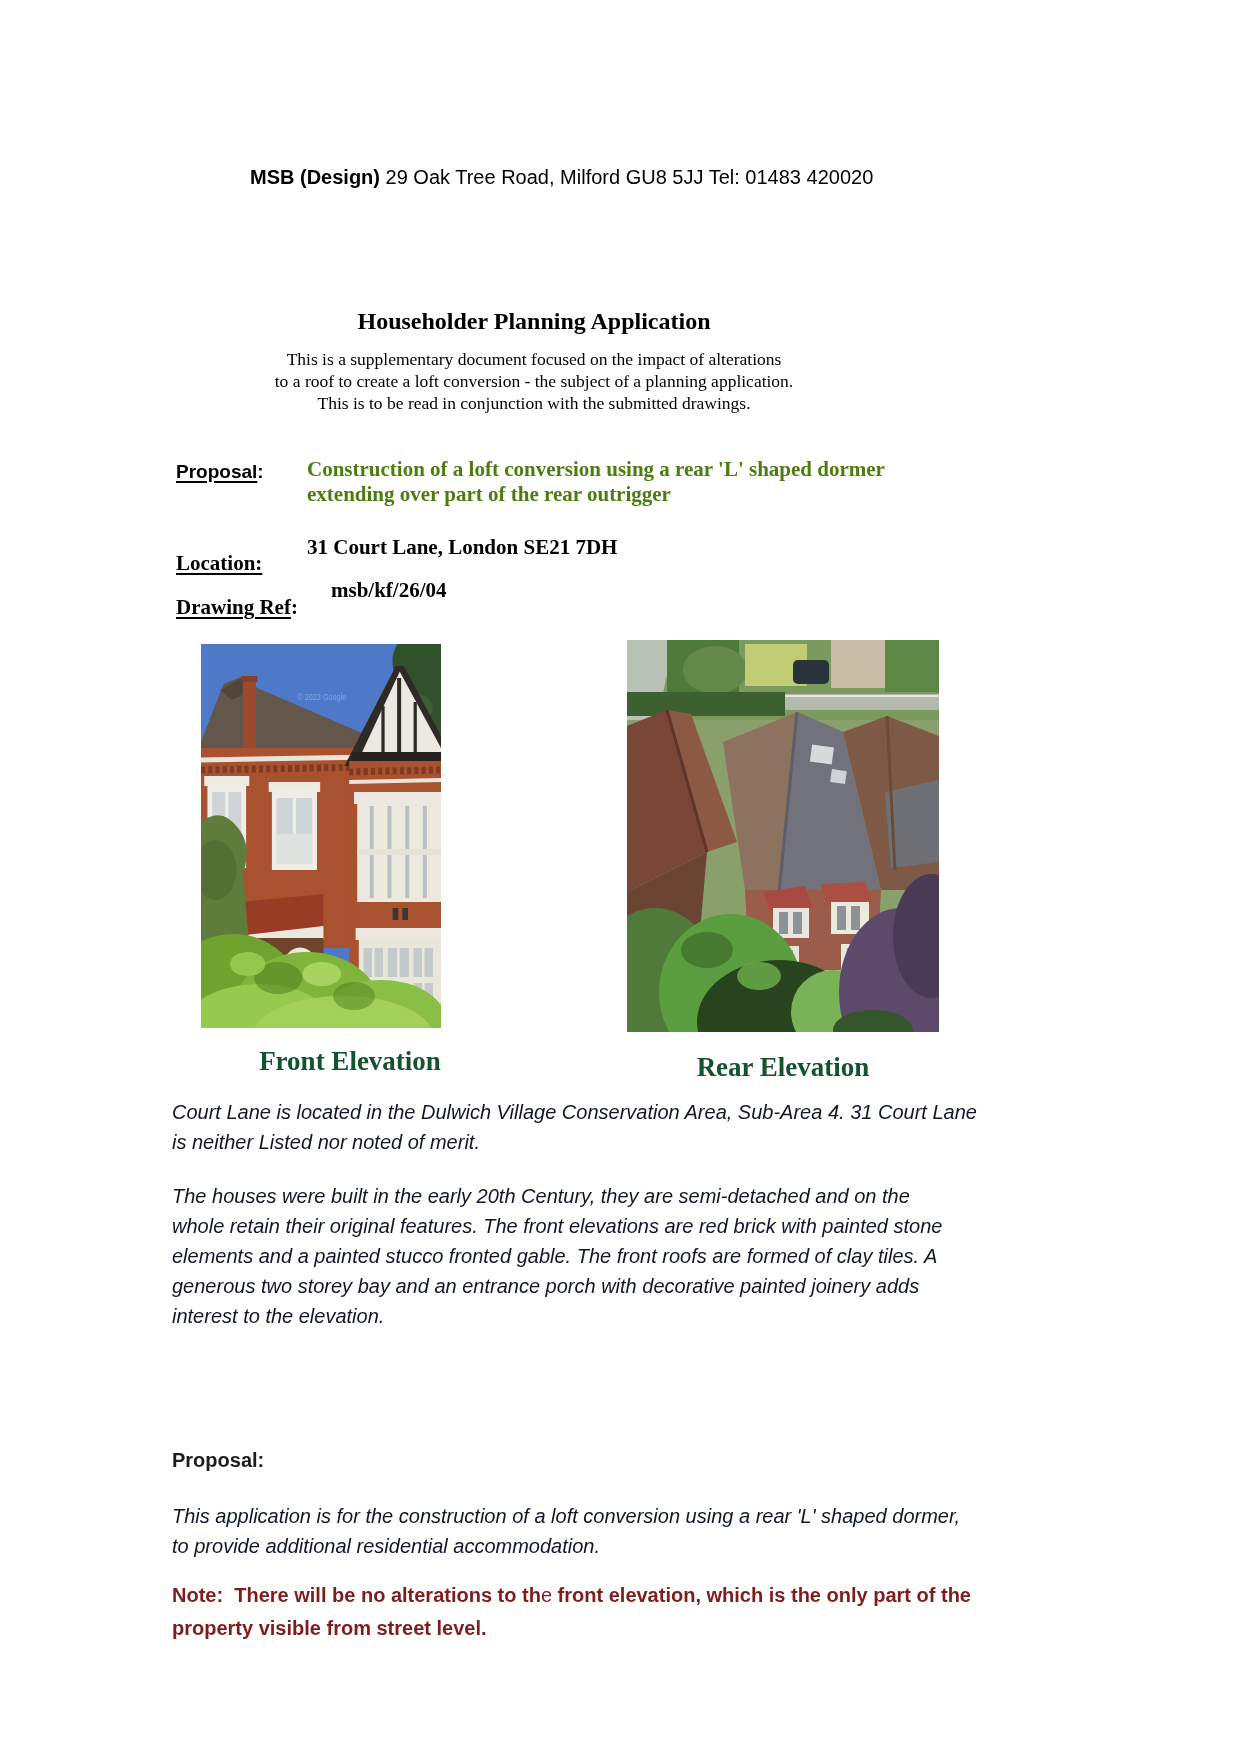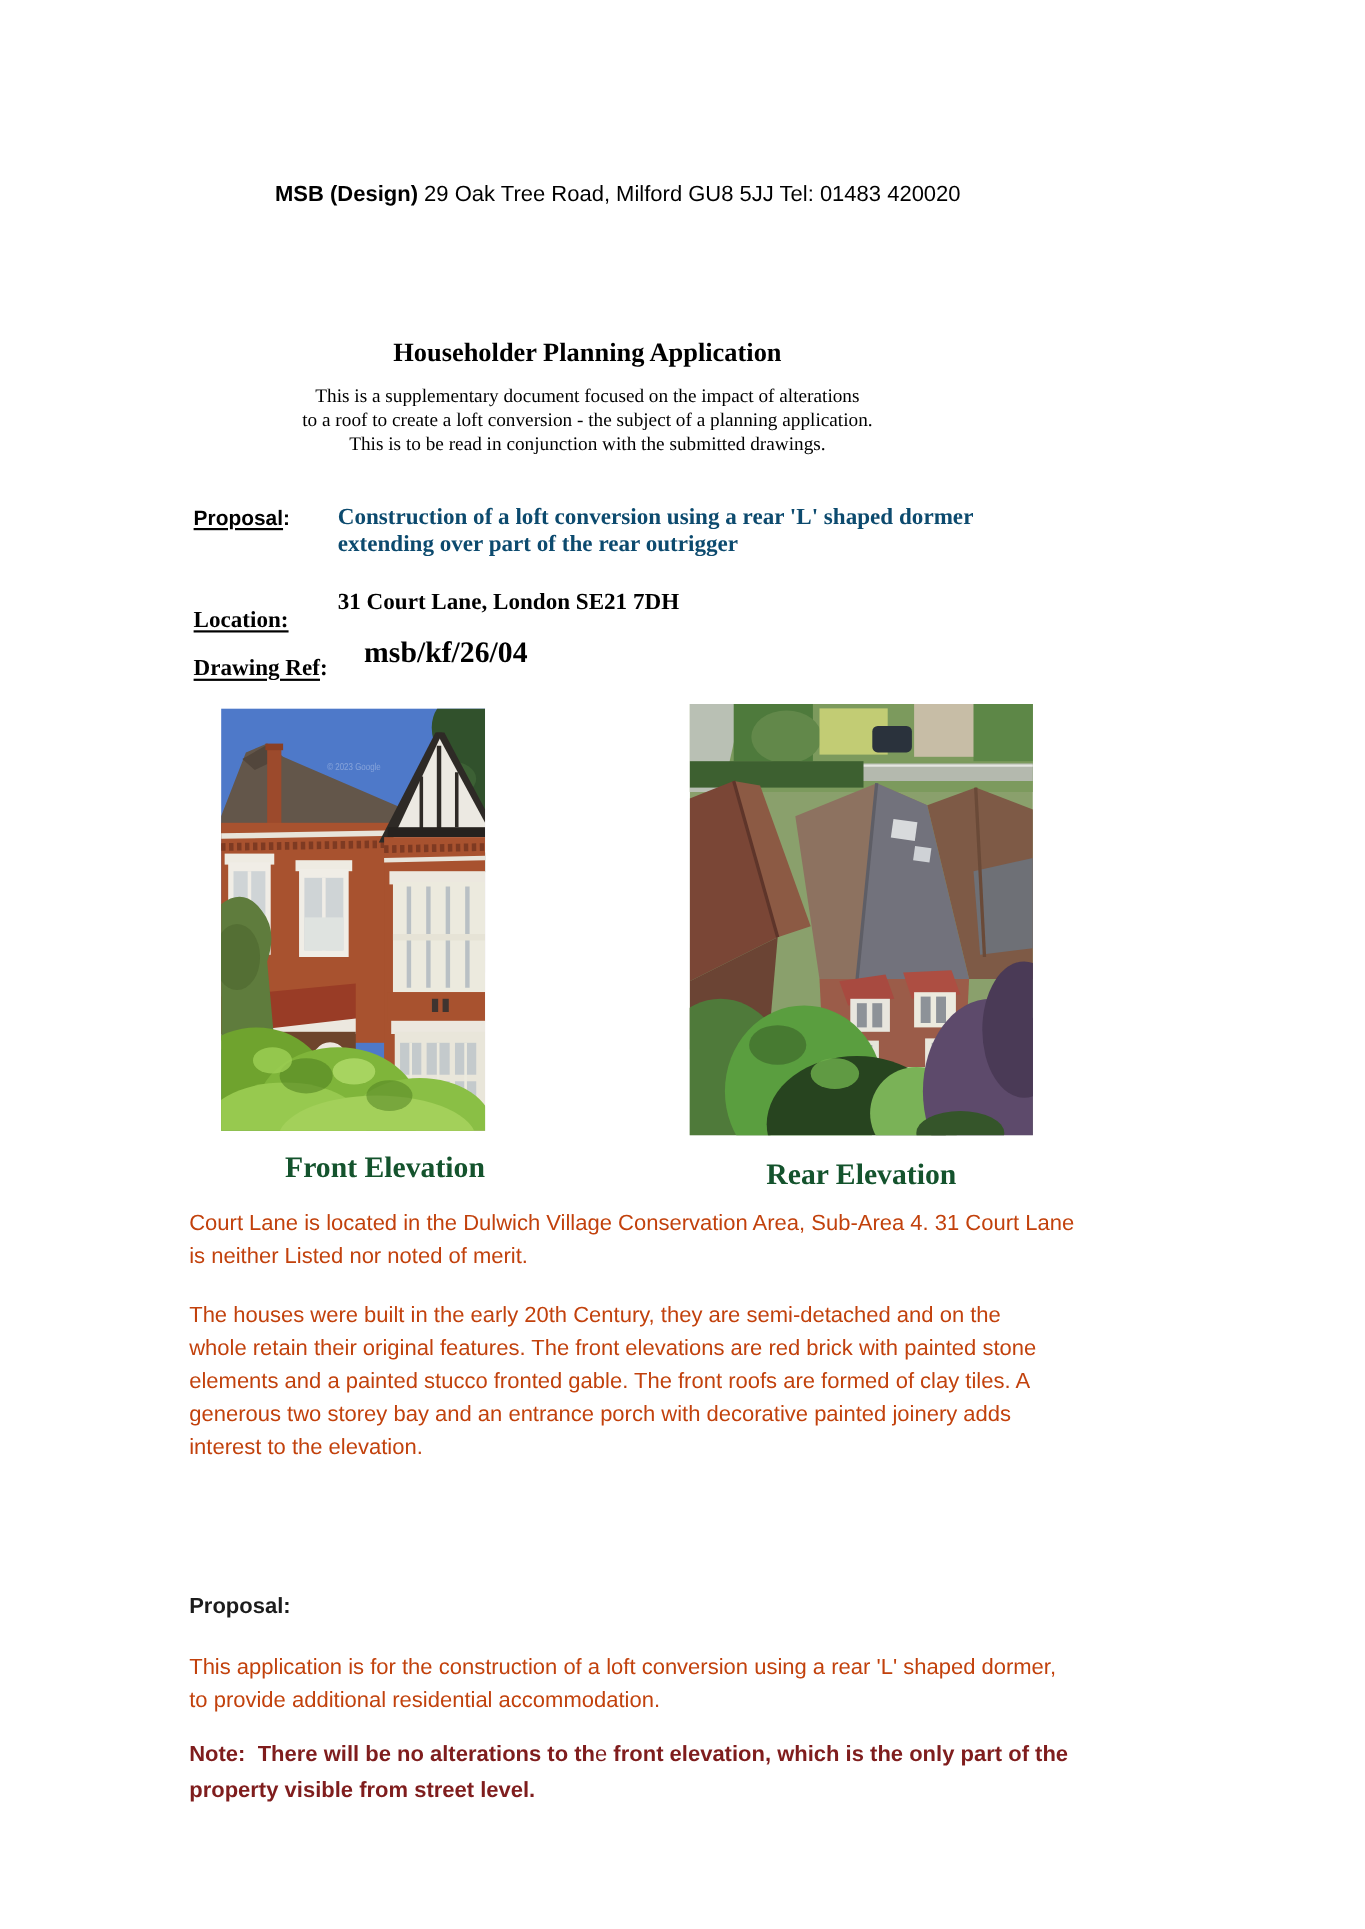--- a/index.html
+++ b/index.html
@@ -28,37 +28,37 @@
     font-family:"Liberation Serif", serif;
     text-decoration:underline; text-decoration-thickness:3px; text-underline-offset:4px;
   }
   #subtitle { left:171px; top:308px; width:726px; text-align:center;
     font-size:24px; font-weight:bold; color:#000; }
   #intro { left:171px; top:348px; width:726px; text-align:center;
     font-size:17.5px; line-height:22px; color:#000; }
 
   .field-label-serif { font-size:21px; font-weight:bold; color:#000;margin-top:16px; }
   #proposal-label { left:176px; top:461px; font-size:19px; font-weight:bold; color:#000; }
-  #proposal-value { left:307px; top:457px; font-size:21px; line-height:25px; font-weight:bold; color:#0c4a6e; }
+  #proposal-value { left:307px; top:457px; font-size:21px; line-height:25px; font-weight:bold; color:#4d7c0f; }
   #location-row-label { left:176px; top:535px; }
   #location-value { left:307px; top:535px; font-size:21px; font-weight:bold; color:#000; }
   #drawing-label { left:176px; top:579px; }
-  #drawing-value { left:331px; top:578px; font-size:27px; font-weight:bold; color:#000; }
+  #drawing-value { left:331px; top:578px; font-size:21px; font-weight:bold; color:#000; }
 
   #front-photo { left:201px; top:644px; width:240px; height:384px; }
   #rear-photo  { left:627px; top:640px; width:312px; height:392px; }
   #front-photo svg, #rear-photo svg { display:block; width:100%; height:100%; }
 
   .caption { text-align:center; font-size:27px; font-weight:bold; color:#14532d;
     font-family:"Liberation Serif", serif;
     text-decoration-thickness:2px; text-underline-offset:4px; }
   #front-caption { left:201px; top:1046px; width:298px; }
   #rear-caption  { left:627px; top:1052px; width:312px; }
 
-  .bodypara { left:172px; width:812px; font-size:20px; line-height:30px; color:#c2410c; }
+  .bodypara { left:172px; width:812px; font-size:20px; line-height:30px; color:#0f172a;font-style:italic; }
   #para-1 { top:1097px; }
   #para-2 { top:1181px; }
   #para-3 { top:1338px; }
   #proposal-heading { left:172px; top:1449px; font-size:20px; font-weight:bold; color:#1c1c1c; }
   #para-4 { top:1501px; }
   #note-para { left:172px; top:1579px; width:812px; font-size:20px; line-height:33px; color:#7f1d1d; }
   #note-para .nb { font-weight:bold; }
 </style>
 </head>
 <body>

